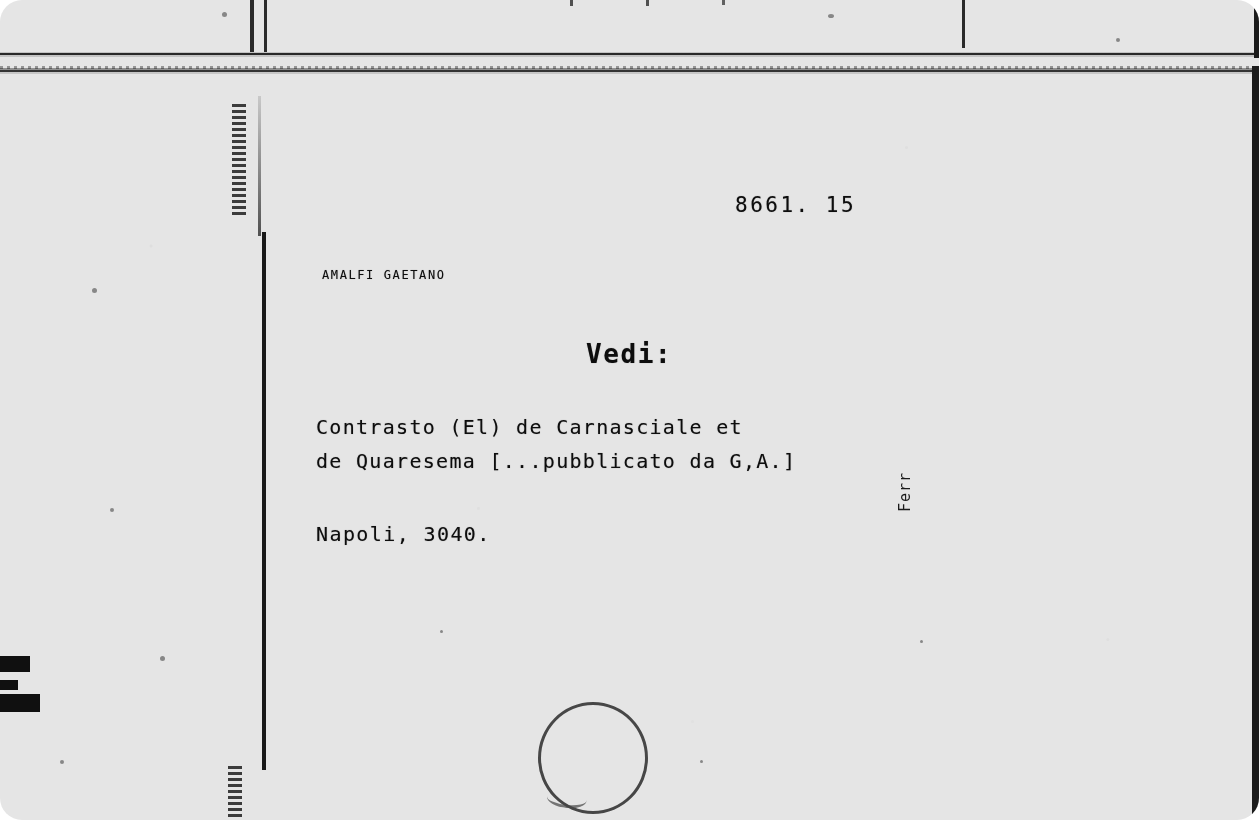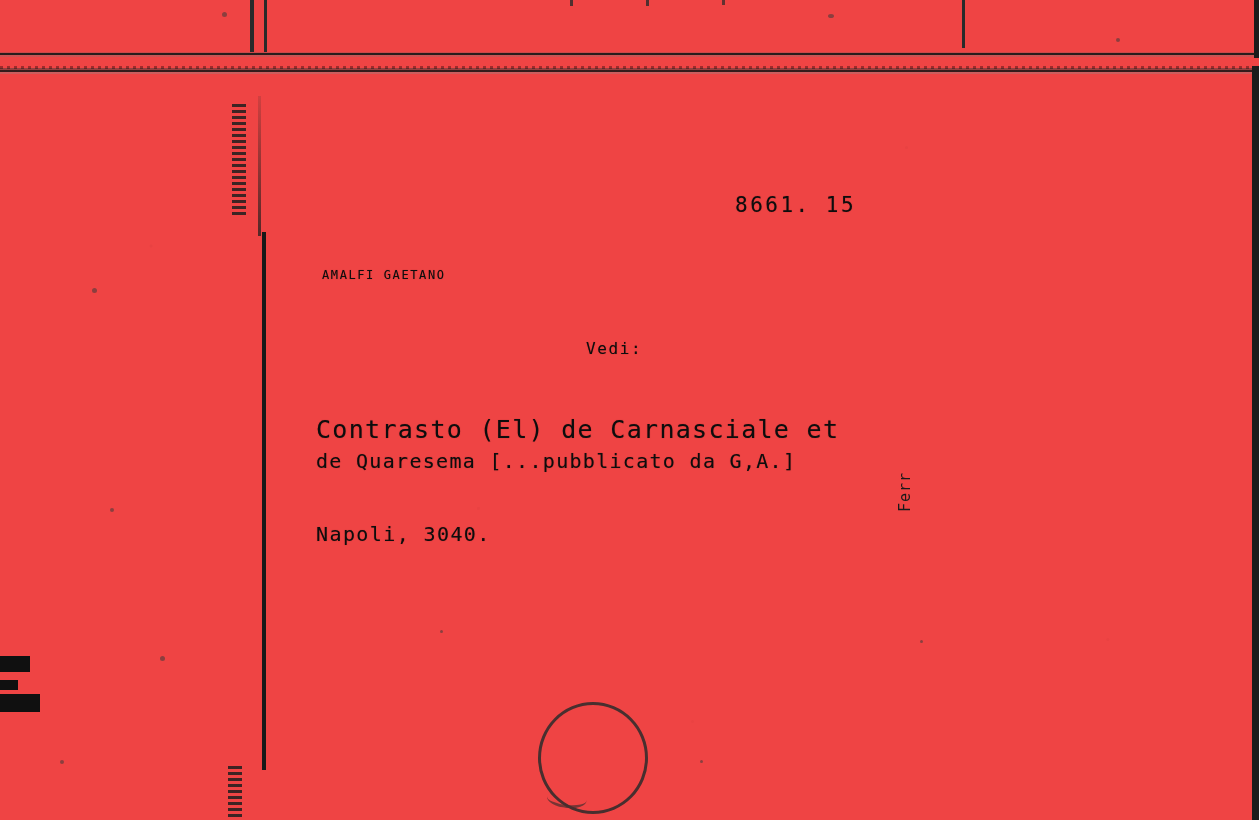--- a/index.html
+++ b/index.html
@@ -4,24 +4,25 @@
 <style>
   html, body {
     margin: 0;
     padding: 0;
     background: #ffffff;
   }
   #page {
     position: relative;
     width: 1259px;
     height: 820px;
-    background: #ef4444;
+    background: #e5e5e5;
     overflow: hidden;
     font-family: "DejaVu Sans Mono", "Liberation Mono", monospace;
     color: #111111;
+    border-radius: 22px;
   }
 
   
   .speckle {
     position: absolute;
     background: #3a3a3a;
     border-radius: 50%;
     opacity: .55;
   }
   .grain {
@@ -144,28 +145,28 @@
   }
   .author {
     left: 322px;
     top: 268px;
     font-size: 12px;
     letter-spacing: 1.6px;
   }
   .vedi {
     left: 586px;
     top: 339px;
-    font-size: 16px;
+    font-size: 26px;
     letter-spacing: 1.6px;
-    font-weight: 400;
+    font-weight: 700;
   }
   .ref-1 {
     left: 316px;
     top: 415px;
-    font-size: 25px;
+    font-size: 20px;
     letter-spacing: 1.3px;
   }
   .ref-2 {
     left: 316px;
     top: 449px;
     font-size: 20px;
     letter-spacing: 1.3px;
   }
   .imprint {
     left: 316px;

